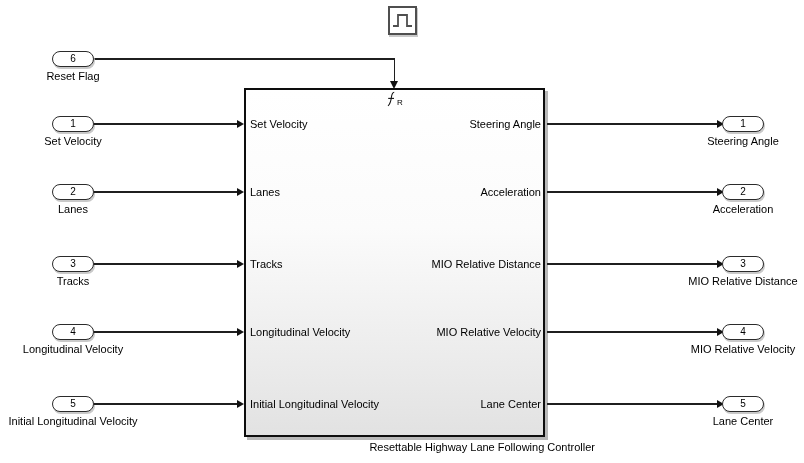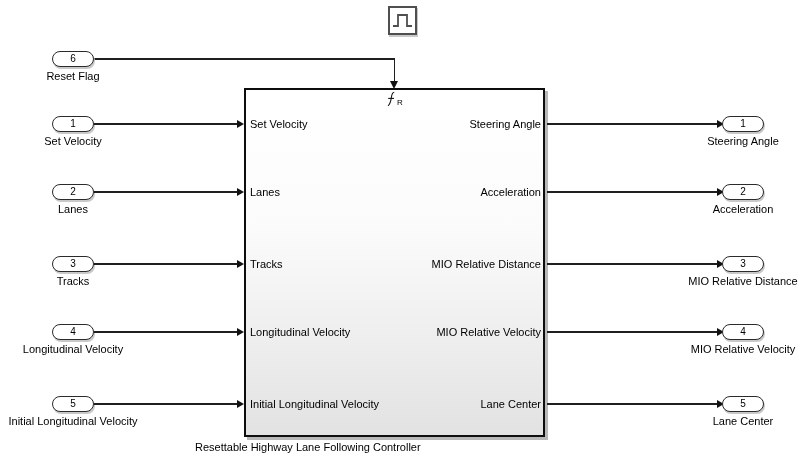--- a/index.html
+++ b/index.html
@@ -22,21 +22,21 @@
   }
   .port-label{position:absolute;width:220px;text-align:center;font-size:11px;white-space:nowrap;}
   .controller{
     position:absolute;left:244px;top:88px;width:301px;height:349px;box-sizing:border-box;
     border:2px solid #0d0d0d;
     background:linear-gradient(180deg,#ffffff 0%,#fbfbfb 40%,#eaeaea 82%,#e2e2e2 100%);
     box-shadow:3px 3px 0 #b8b8b8;
   }
   .in-label{position:absolute;left:250px;font-size:11px;white-space:nowrap;}
   .out-label{position:absolute;left:341px;width:200px;text-align:right;font-size:11px;white-space:nowrap;}
-  .block-title{position:absolute;left:195px;top:441px;width:400px;text-align:left;font-size:11px;}
+  .block-title{position:absolute;left:195px;top:441px;width:400px;text-align:right;font-size:11px;}
   .pulse-block{
     position:absolute;left:388px;top:6px;width:29px;height:29px;box-sizing:border-box;
     border:2px solid #4f4f4f;background:#fff;box-shadow:1px 2px 0 #c9c9c9;
     display:flex;align-items:center;justify-content:center;
   }
   .reset-sym{position:absolute;left:386px;top:91px;display:flex;align-items:flex-start;}
   .reset-sym .rsub{font-size:8px;margin-top:7px;margin-left:1px;}
 </style>
 </head>
 <body>

